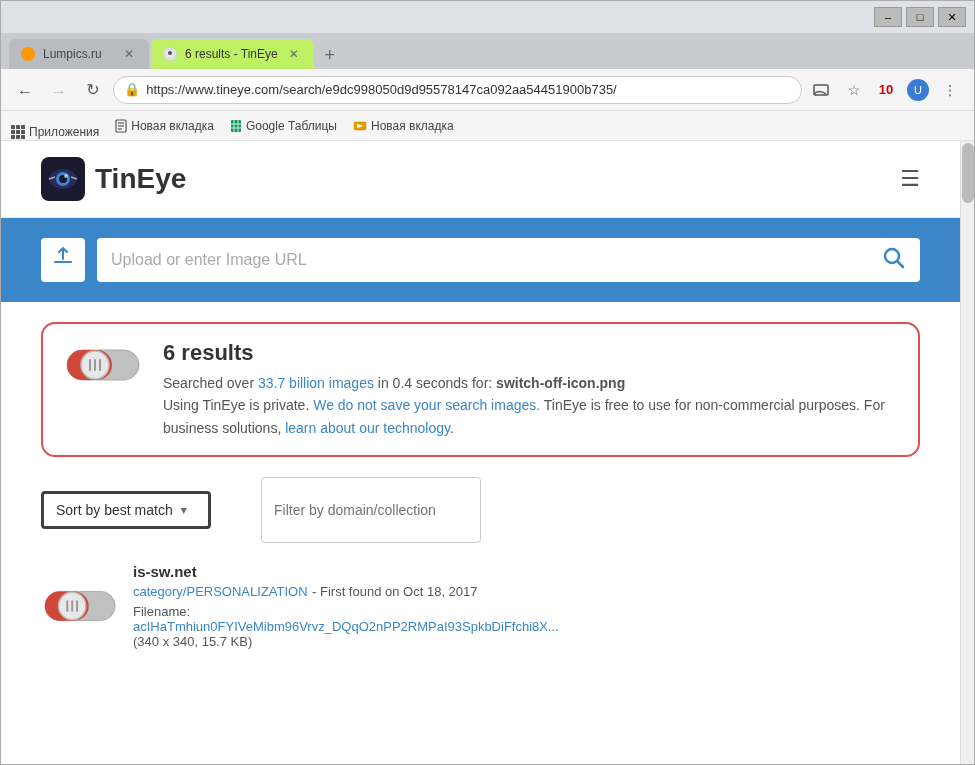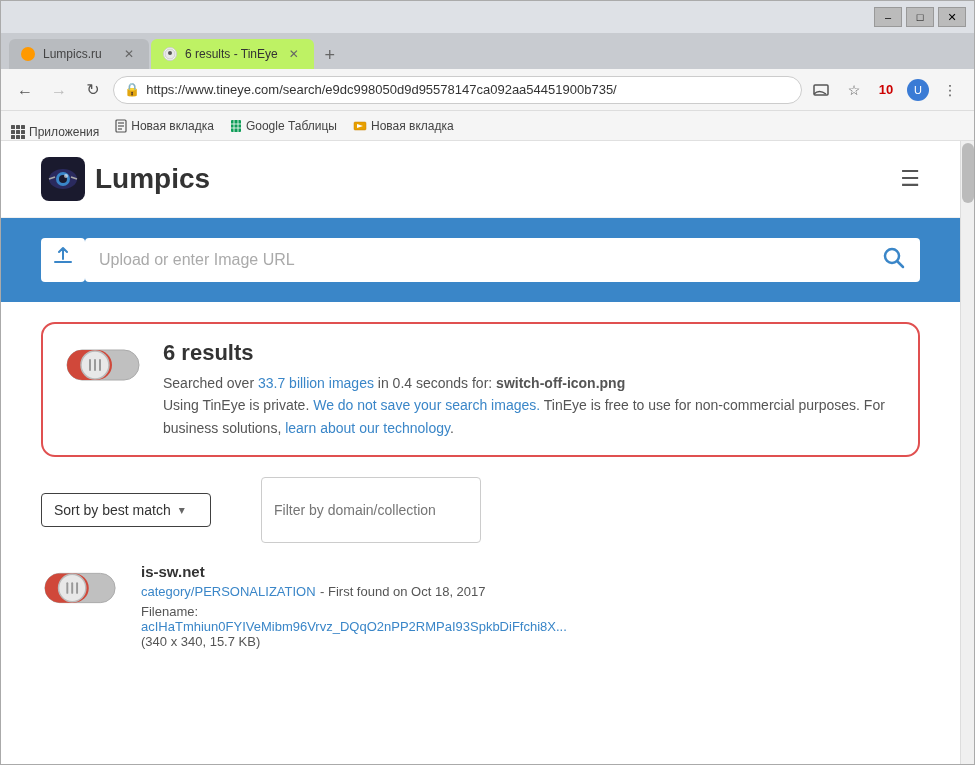--- a/index.html
+++ b/index.html
@@ -250,21 +250,21 @@
       color: #555;
       cursor: pointer;
     }
 
     
     .search-section {
       background: #3a86c8;
       padding: 20px 40px;
       display: flex;
       align-items: center;
-      gap: 0;
+      gap: 12px;
       justify-content: space-between;
     }
     .upload-btn {
       width: 44px;
       height: 44px;
       background: #fff;
       border-radius: 4px;
       display: flex;
       align-items: center;
       justify-content: center;
@@ -324,21 +324,21 @@
     }
 
     
     .sort-filter-row {
       display: flex;
       align-items: center;
       gap: 12px;
       margin-bottom: 20px;
     }
     .sort-select {
-      border: 1px solid #404040;
+      border: 3px solid #404040;
       border-radius: 4px;
       padding: 8px 12px;
       font-size: 14px;
       color: #333;
       background: #fff;
       display: flex;
       align-items: center;
       gap: 8px;
       cursor: pointer;
       min-width: 170px;
@@ -351,22 +351,22 @@
       font-size: 14px;
       color: #aaa;
       background: #fff;
       min-width: 220px;
       margin-left: 38px;
     }
 
     
     .result-item {
       display: flex;
-      align-items: flex-start;
-      gap: 20px;
+      align-items: center;
+      gap: 12px;
       padding-bottom: 20px;
     }
     .result-info {
       flex: 1;
     }
     .result-domain {
       font-size: 15px;
       font-weight: bold;
       color: #333;
       margin-bottom: 2px;
@@ -518,21 +518,21 @@
 
             <circle cx="22" cy="22" r="7" fill="#3a86c8"></circle>
 
             <circle cx="22" cy="22" r="4" fill="#1a1a2e"></circle>
 
             <circle cx="25" cy="19" r="2" fill="#fff" opacity="0.6"></circle>
 
             <line x1="8" y1="22" x2="14" y2="20" stroke="#aaa" stroke-width="1.5"></line>
             <line x1="36" y1="22" x2="30" y2="20" stroke="#aaa" stroke-width="1.5"></line>
           </svg>
-          <span class="logo-text">Lumpics</span>
+          <span class="logo-text">TinEye</span>
         </div>
         <div class="hamburger">☰</div>
       </div>
 
       <div class="search-section">
         <div class="upload-btn">
           <span class="upload-arrow">
             <svg width="24" height="24" viewBox="0 0 24 24" fill="none">
               <rect x="3" y="16" width="18" height="2" rx="1" fill="#3a86c8"></rect>
               <path d="M12 3 L12 14 M8 7 L12 3 L16 7" stroke="#3a86c8" stroke-width="2" stroke-linecap="round" stroke-linejoin="round" fill="none"></path>

